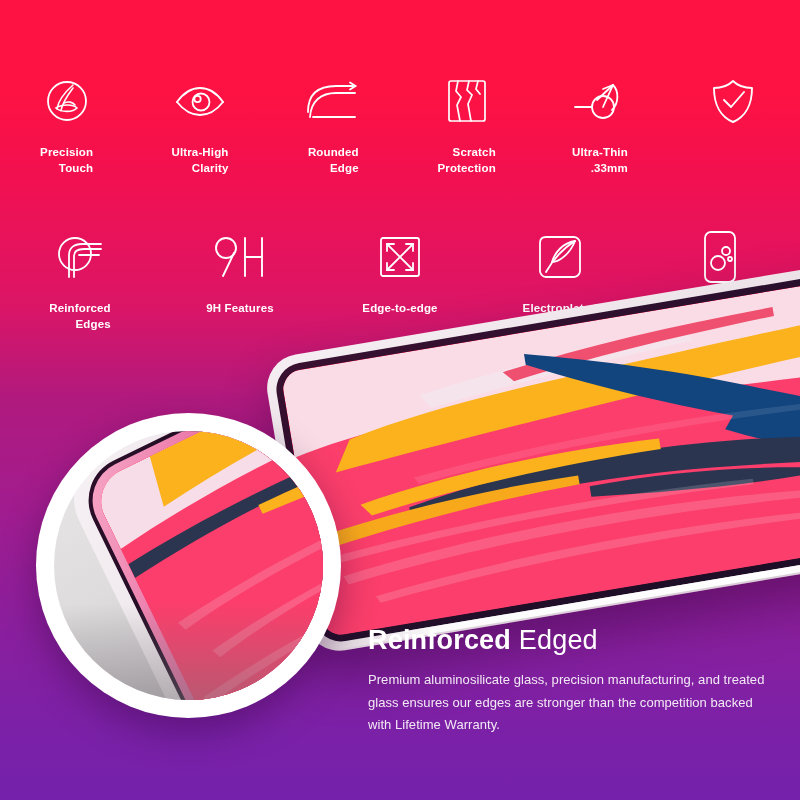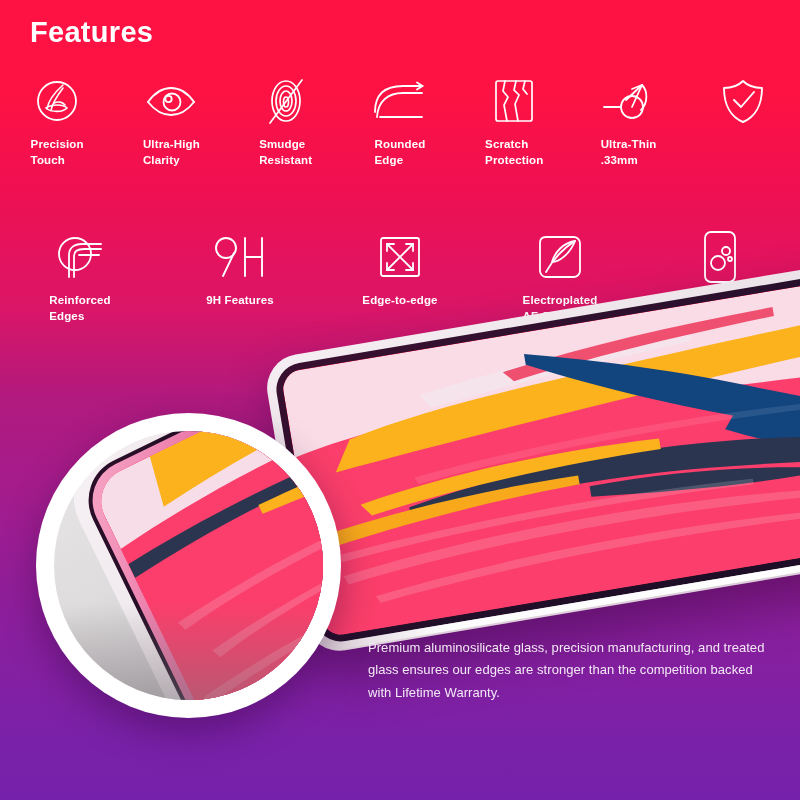--- a/index.html
+++ b/index.html
@@ -23,22 +23,22 @@
   #row2{top:228px;}
   .feature-cell{
     flex:1 1 0;display:flex;flex-direction:column;
     align-items:center;justify-content:flex-start;
   }
   .feature-icon{
     height:58px;width:68px;display:flex;align-items:center;justify-content:center;
   }
   .feature-icon svg{display:block;overflow:visible;}
   .feature-label{
-    margin-top:7px;color:#ffffff;font-size:11.5px;font-weight:bold;
-    line-height:1.38;text-align:left;letter-spacing:.15px;white-space:pre-line;
+    margin-top:15px;color:#ffffff;font-size:11.5px;font-weight:bold;
+    line-height:1.38;text-align:right;letter-spacing:.15px;white-space:pre-line;
   }
 
   
   #photo{position:absolute;left:0;top:330px;width:800px;height:470px;}
 
   
   .tablet{
     position:absolute;left:262px;top:30px;width:700px;height:300px;
     transform:rotate(-9.5deg);transform-origin:0 0;
   }
@@ -112,21 +112,20 @@
   .copy-head .light{font-weight:normal;}
   .copy-body{
     margin-top:13px;color:#f3e9f5;font-size:13px;line-height:1.72;letter-spacing:.05px;
   }
 </style>
 </head>
 <body>
 
 <div id="page">
 
-  <div class="features-title">Features</div>
 
   <div class="icon-row" id="row1">
 
     <div class="feature-cell">
       <div class="feature-icon">
         <svg width="50" height="50" viewBox="0 0 50 50" fill="none" stroke="#fff" stroke-width="1.8" stroke-linecap="round">
           <circle cx="25" cy="25" r="19"></circle>
           <path d="M31 9 C22 17 16 26 15 33" stroke-width="1.6"></path>
           <path d="M31 12 C25 20 20 28 19 34.5" stroke-width="1.6"></path>
           <path d="M14 32 C20 28 31 28 35 32 C31 36.5 19 36.5 14 32 Z" stroke-width="1.6"></path>
@@ -143,33 +142,20 @@
           <path d="M3 21 C11 10 20 7 26 7 C33 7 42 11 49 21"></path>
           <path d="M3 21 C11 31 20 34 26 34 C33 34 42 30 49 21"></path>
           <circle cx="27" cy="21" r="8.5"></circle>
           <circle cx="23.5" cy="18" r="3.2"></circle>
         </svg>
       </div>
       <div class="feature-label">Ultra-High
 Clarity</div>
     </div>
 
-    <div class="feature-cell">
-      <div class="feature-icon">
-        <svg width="44" height="52" viewBox="0 0 44 52" fill="none" stroke="#fff" stroke-width="1.7" stroke-linecap="round">
-          <ellipse cx="22" cy="26" rx="14" ry="20"></ellipse>
-          <ellipse cx="22" cy="26" rx="10" ry="15"></ellipse>
-          <ellipse cx="22" cy="26" rx="6" ry="10"></ellipse>
-          <ellipse cx="22" cy="27" rx="2.5" ry="5"></ellipse>
-          <path d="M6 48 L38 5"></path>
-        </svg>
-      </div>
-      <div class="feature-label">Smudge
-Resistant</div>
-    </div>
 
     <div class="feature-cell">
       <div class="feature-icon">
         <svg width="56" height="40" viewBox="0 0 56 40" fill="none" stroke="#fff" stroke-width="1.8" stroke-linecap="round">
           <path d="M3 31 C3 13 13 5 31 5 L50 5"></path>
           <path d="M45 1.5 L50.5 5 L45 8.5"></path>
           <path d="M5 36 C6 20 16 12 31 12 L50 12"></path>
           <path d="M8 36 L50 36" stroke-width="1.8"></path>
         </svg>
       </div>
@@ -348,16 +334,20 @@
               </g>
             </svg>
           </div>
         </div>
         <div class="lens-shadow"></div>
       </div>
     </div>
   </div>
 
   <div id="copy">
+    <div class="copy-head">
+      <span class="strong">Reinforced</span>
+      <span class="light">Edged</span>
+    </div>
     <div class="copy-body">Premium aluminosilicate glass, precision manufacturing, and treated glass ensures our edges are stronger than the competition backed with Lifetime Warranty.</div>
   </div>
 
 </div>
 
 </body></html>

